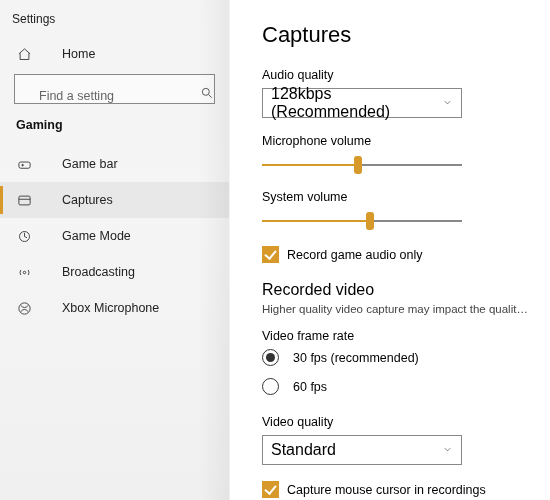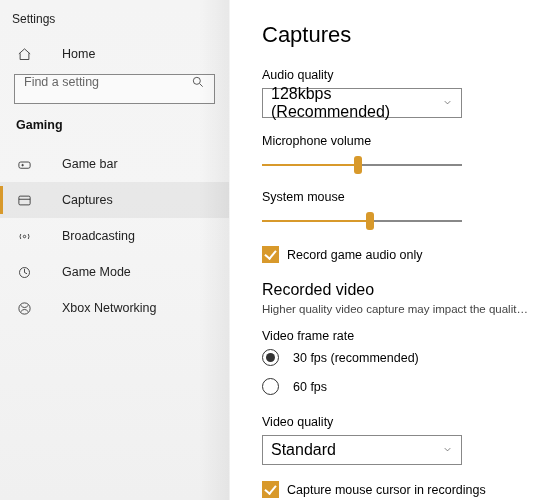--- a/index.html
+++ b/index.html
@@ -6,21 +6,21 @@
   body { width: 550px; height: 500px; overflow: hidden; background: #fff; font-size: 12.5px; color: #000; }
   .app { display: flex; width: 100%; height: 100%; }
   .sidebar { width: 230px; height: 100%; background: linear-gradient(180deg, #f4f4f4 0%, #f5f5f5 40%, #f0f0f0 100%); padding-top: 8px; position: relative; border-right: 1px solid rgba(0,0,0,0); }
   .sidebar::after { content:""; position:absolute; top:0; right:0; width:30px; height:100%; background: linear-gradient(90deg, rgba(0,0,0,0) 0%, rgba(0,0,0,0.05) 100%); pointer-events:none;}
   .sidebar .title { font-size: 12px; padding: 4px 16px 12px 12px; color: #222; }
   .sb-row { display:flex; align-items:center; gap:30px; padding: 8px 12px 8px 16px; height:32px; cursor:pointer; font-size:12.5px; color:#222; }
   .sb-row.active { background: rgba(0,0,0,0.05); position:relative; }
   .sb-row.active::before { content:""; position:absolute; left:0; top:4px; bottom:4px; width:3px; background:#d8992b; }
   .sb-icon { width:16px; height:16px; display:inline-flex; align-items:center; justify-content:center; flex-shrink:0; }
   .sb-icon svg { width:15px; height:15px; stroke:#333; fill:none; stroke-width:1.4; }
-  .searchbox { margin: 4px 14px 10px 14px; height:30px; border:1px solid #888; background:rgba(255,255,255,0.5); display:flex; align-items:flex-start; padding:0 9px; }
+  .searchbox { margin: 4px 14px 10px 14px; height:30px; border:1px solid #888; background:rgba(255,255,255,0.5); display:flex; align-items:flex-end; padding:0 24px; }
   .searchbox input { border:none; outline:none; background:transparent; flex:1; font-size:12.5px; color:#444; }
   .searchbox input::placeholder { color:#666; }
   .searchglyph svg { width:14px; height:14px; stroke:#444; fill:none; stroke-width:1.5; }
   .section-head { font-size:12.5px; font-weight:600; padding: 4px 12px 8px 16px; color:#111; }
   .nav-group { margin-top: 6px; }
   .nav-group .sb-row { height:36px; }
   
   .main { flex:1; padding: 22px 18px 0 32px; overflow:hidden; }
   .h1 { font-size:22px; font-weight:400; margin-bottom:20px; }
   .label { font-size:12.5px; margin-bottom:6px; color:#000; }
@@ -82,43 +82,43 @@
           <svg viewBox="0 0 24 24">
               <rect x="3" y="5" width="18" height="14" rx="2"></rect>
               <path d="M3 10 H21"></path>
             </svg>
         </span>
         <span>Captures</span>
       </div>
       <div class="sb-row">
         <span class="sb-icon">
           <svg viewBox="0 0 24 24">
+              <circle cx="12" cy="12" r="8"></circle>
+              <path d="M12 6 V12 L16 14"></path>
+            </svg>
+        </span>
+        <span>Game Mode</span>
+      </div>
+      <div class="sb-row">
+        <span class="sb-icon">
+          <svg viewBox="0 0 24 24">
               <circle cx="12" cy="12" r="2"></circle>
               <path d="M6 8 A8 8 0 0 0 6 16 M18 8 A8 8 0 0 1 18 16"></path>
             </svg>
         </span>
         <span>Broadcasting</span>
       </div>
       <div class="sb-row">
         <span class="sb-icon">
           <svg viewBox="0 0 24 24">
-              <circle cx="12" cy="12" r="8"></circle>
-              <path d="M12 6 V12 L16 14"></path>
-            </svg>
-        </span>
-        <span>Game Mode</span>
-      </div>
-      <div class="sb-row">
-        <span class="sb-icon">
-          <svg viewBox="0 0 24 24">
               <circle cx="12" cy="12" r="9"></circle>
               <path d="M6 7 Q12 14 18 7 M6 17 Q12 10 18 17"></path>
             </svg>
         </span>
-        <span>Xbox Networking</span>
+        <span>Xbox Microphone</span>
       </div>
     </div>
   </div>
 
   <div class="main">
     <div class="h1">Captures</div>
 
     <div class="label">Audio quality</div>
     <div class="select">
       <span>128kbps (Recommended)</span>
@@ -129,21 +129,21 @@
       </span>
     </div>
 
     <div class="label">Microphone volume</div>
     <div class="slider">
       <div class="track"></div>
       <div class="fill" id="mic-fill" style="width: 48%;"></div>
       <div class="thumb" id="mic-thumb" style="left: 48%;"></div>
     </div>
 
-    <div class="label">System mouse</div>
+    <div class="label">System volume</div>
     <div class="slider">
       <div class="track"></div>
       <div class="fill" id="sys-fill" style="width: 54%;"></div>
       <div class="thumb" id="sys-thumb" style="left: 54%;"></div>
     </div>
 
     <div class="checkbox-row">
       <span class="checkbox"></span>
       <span>Record game audio only</span>
     </div>

